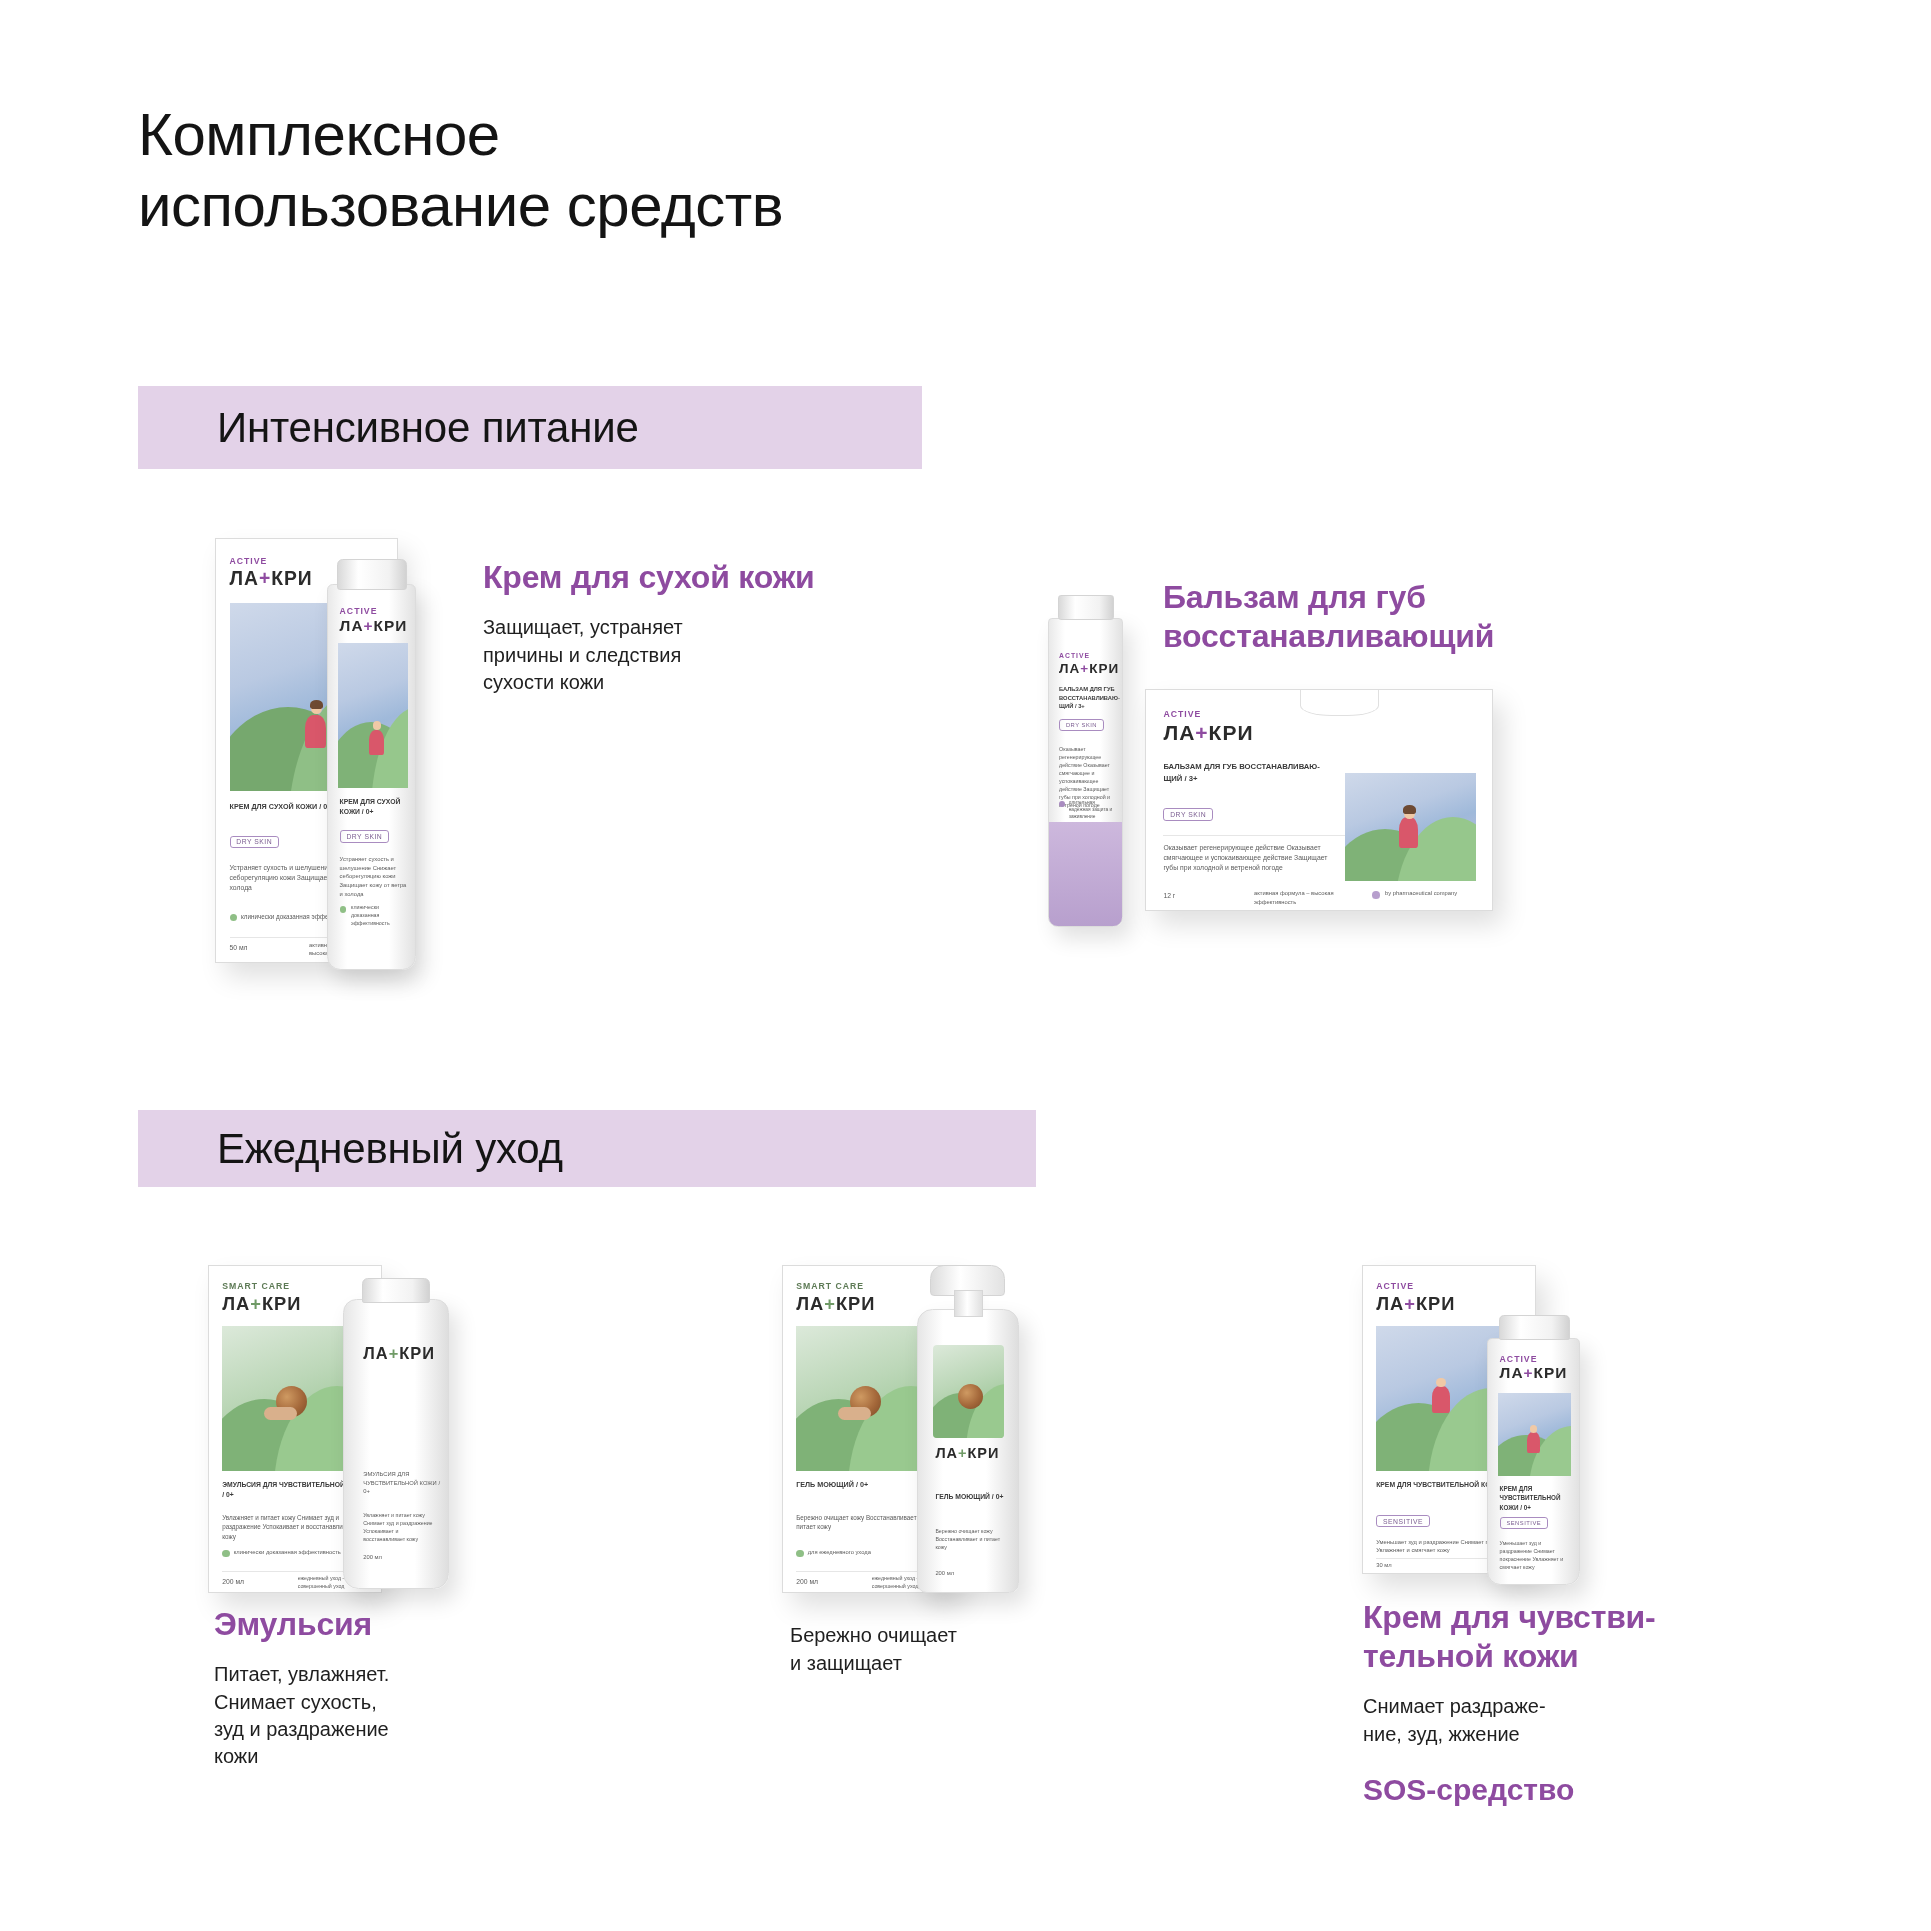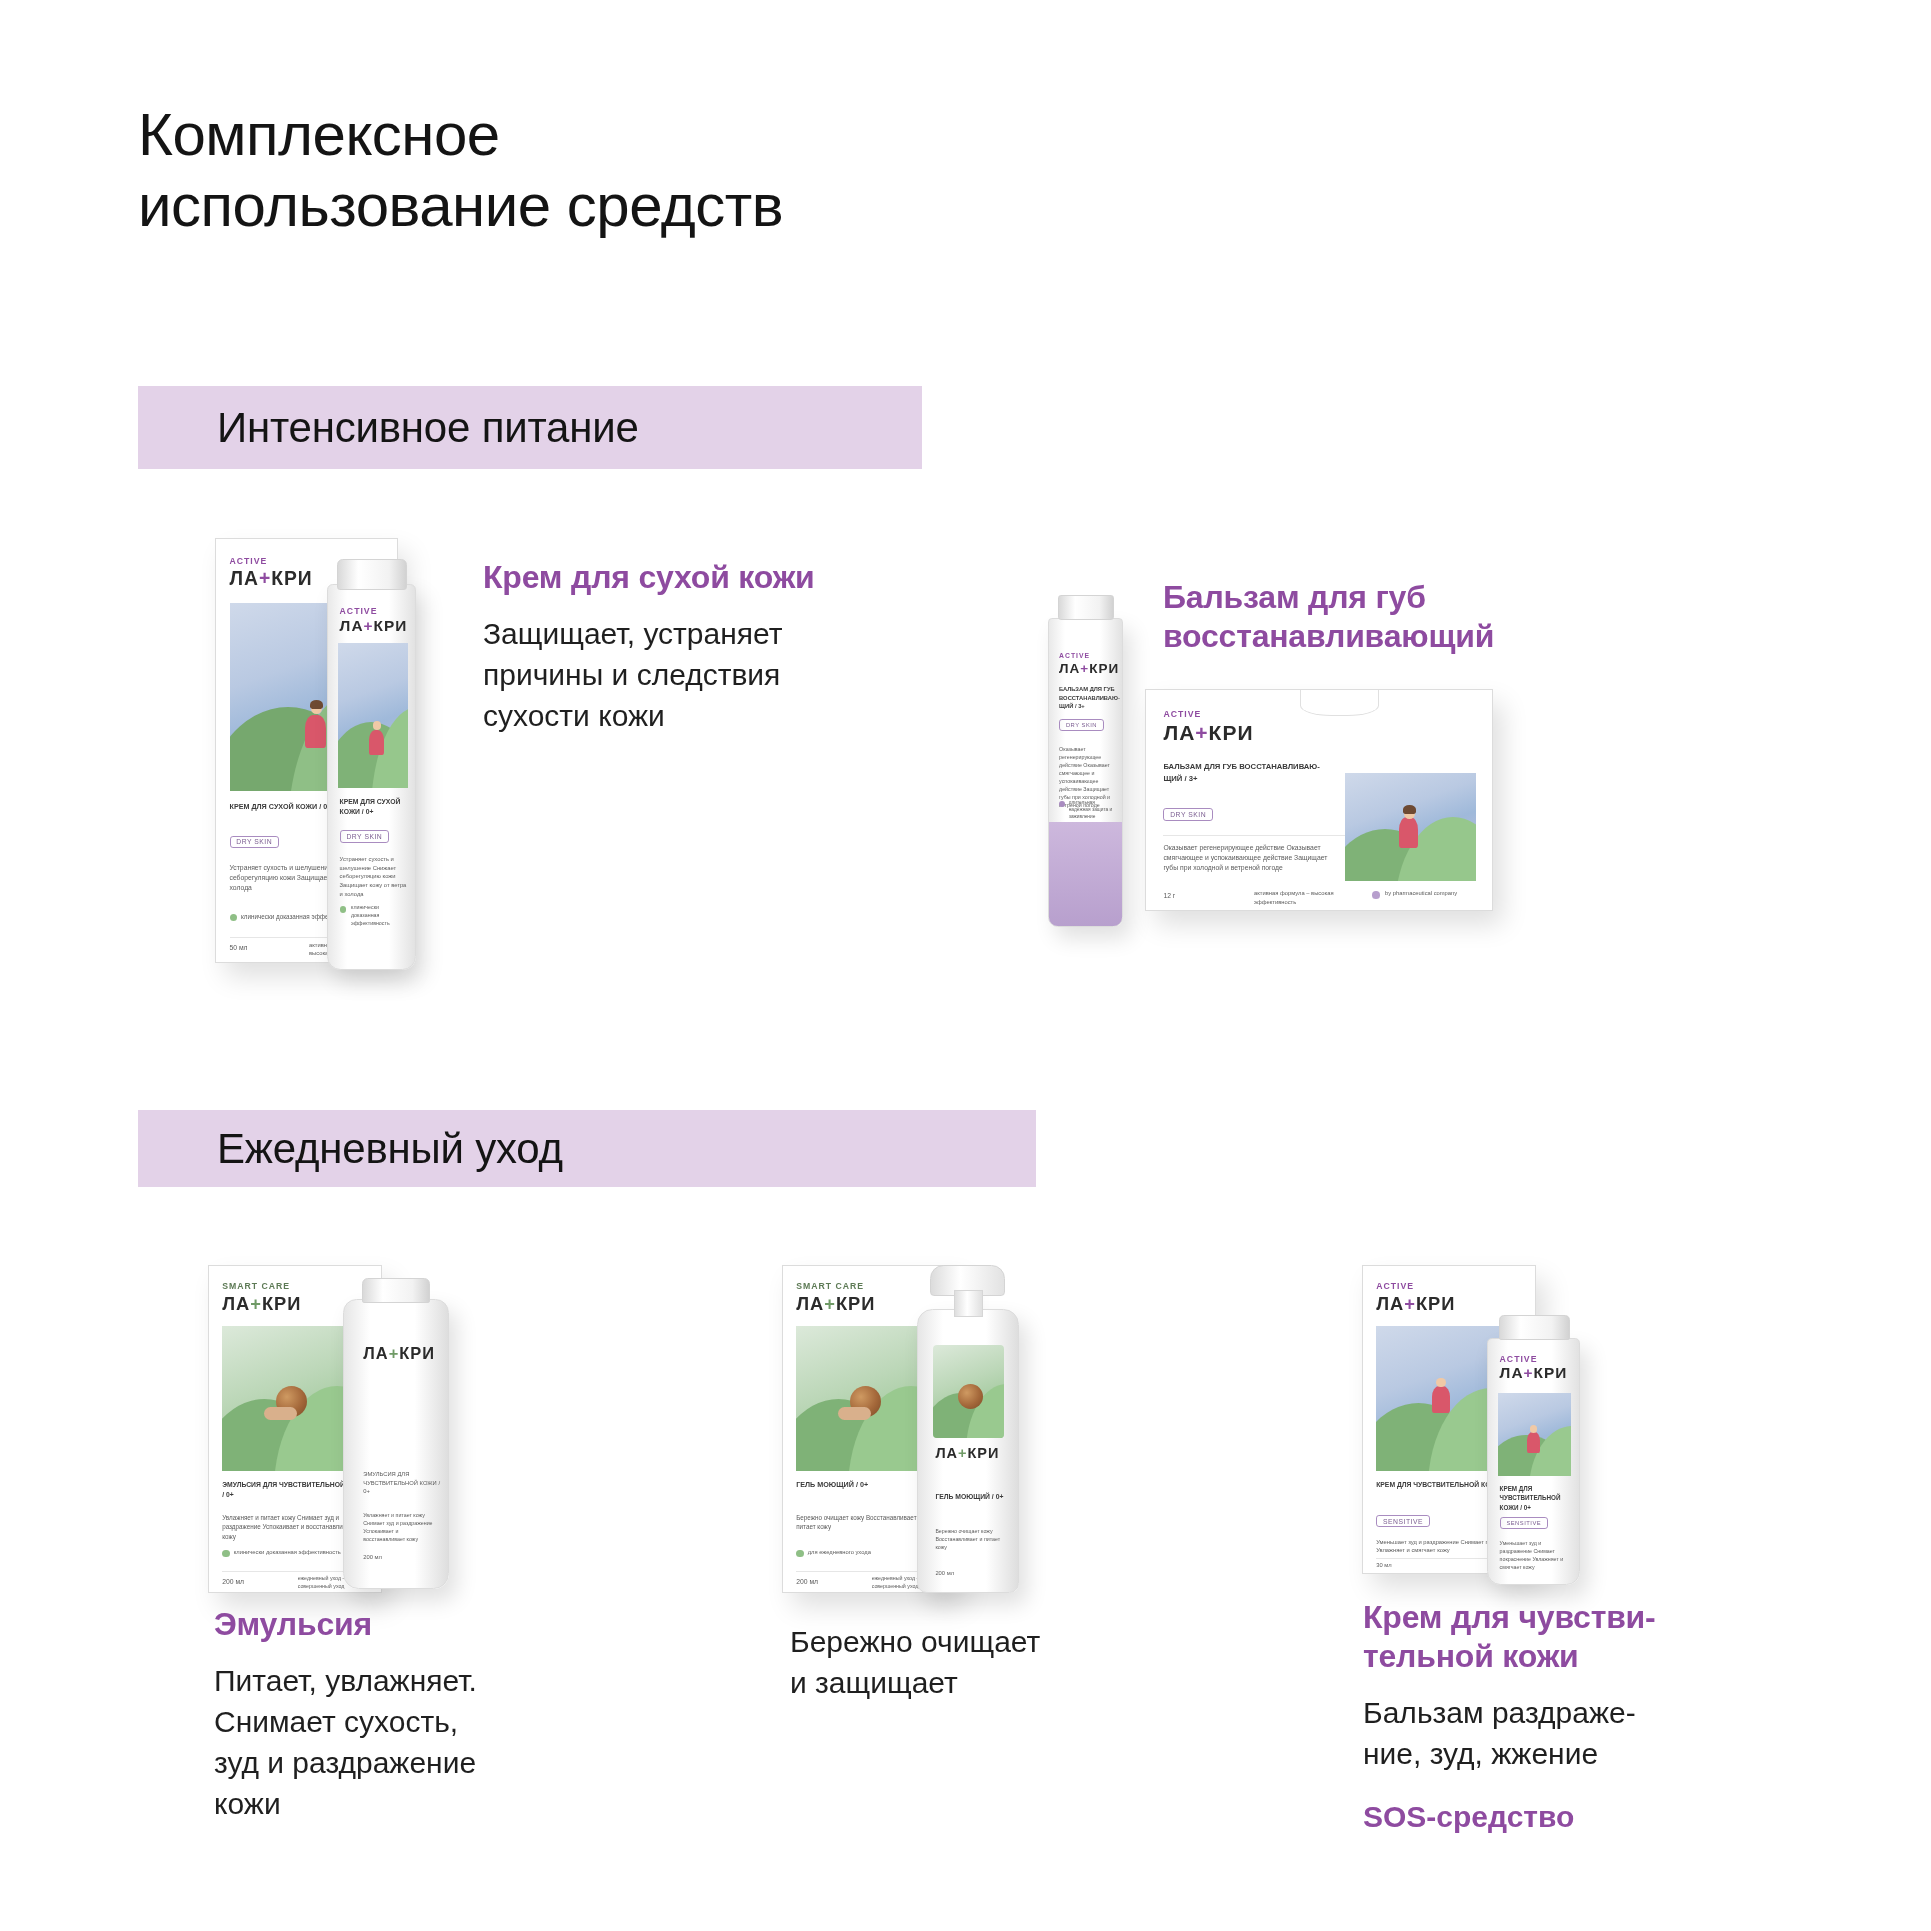--- a/index.html
+++ b/index.html
@@ -60,21 +60,21 @@
   
   .prod-title {
     font-size: 32px;
     font-weight: bold;
     color: #8e4ba0;
     line-height: 1.22;
     white-space: pre-line;
     letter-spacing: -0.2px;
   }
   .prod-desc {
-    font-size: 30px;
+    font-size: 20px;
     font-weight: 400;
     color: #1f1f1f;
     line-height: 1.36;
     white-space: pre-line;
     margin-top: 17.4px;
   }
   .prod-extra {
     font-size: 30px;
     font-weight: bold;
     color: #8e4ba0;
@@ -492,19 +492,19 @@
       <div class="body-text" style="left:11.6px; top:201px; width:71px; font-size:5.3px;">Уменьшает зуд и раздражение
 Снимает покраснение
 Увлажняет и смягчает кожу</div>
     </div>
     <div class="tube-cap" style="left:147px; top:60px; width:71px; height:25px; border-radius:4.8px 4.8px 1.9px 1.9px;"></div>
   </div>
 
   <div class="txt-block" id="txt-sens">
     <div class="prod-title">Крем для чувстви-
 тельной кожи</div>
-    <div class="prod-desc">Бальзам раздраже-
+    <div class="prod-desc">Снимает раздраже-
 ние, зуд, жжение</div>
     <div class="prod-extra">SOS-средство</div>
   </div>
 
 </div>
 
 
 </body></html>

